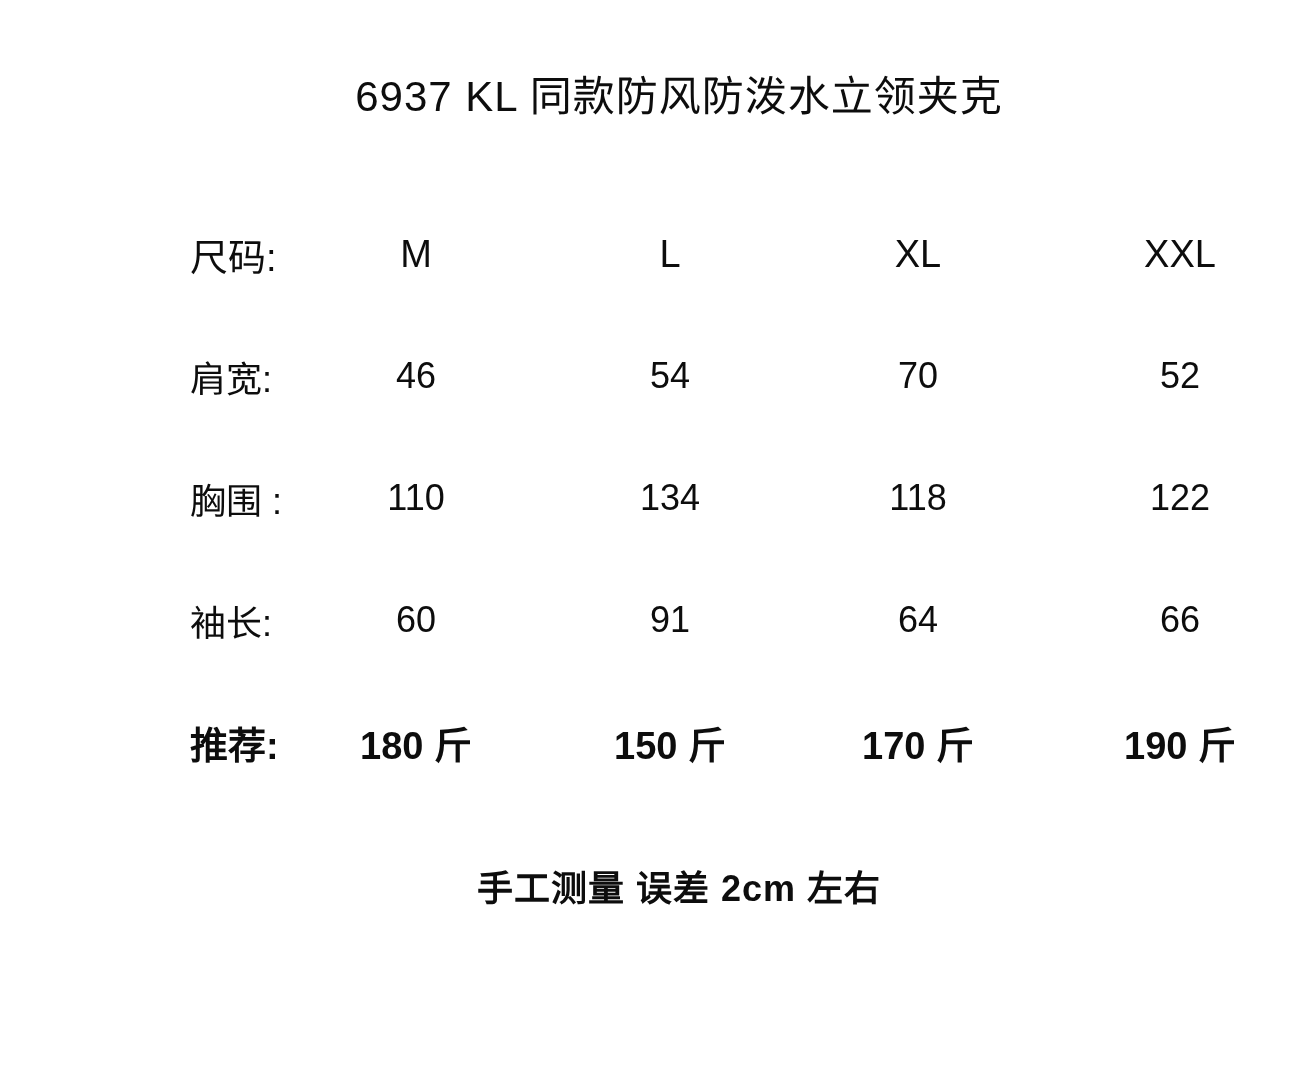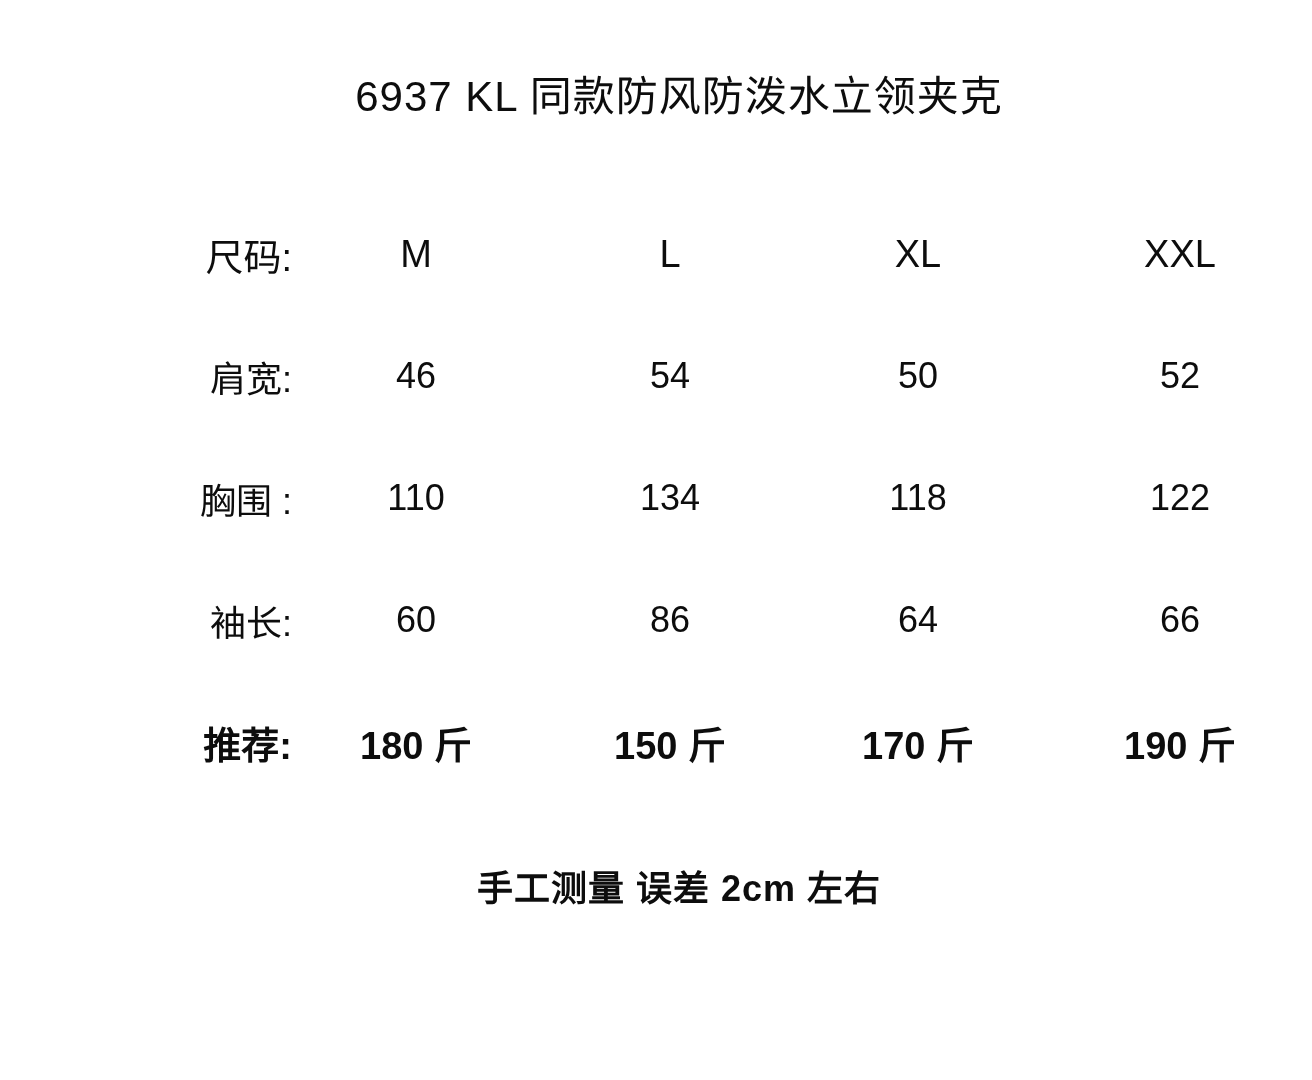--- a/index.html
+++ b/index.html
@@ -48,21 +48,21 @@
     padding: 0;
     height: 122px;
     vertical-align: middle;
     font-size: 36px;
     font-weight: 400;
     color: #0d0d0d;
   }
 
   .col-label {
     width: 230px;
-    text-align: right;
+    text-align: left;
     padding-left: 128px !important;
     box-sizing: border-box;
   }
 
   .col-val {
     width: 232px;
     text-align: center;
   }
 
   
@@ -103,36 +103,36 @@
         <td class="col-val col-m">M</td>
         <td class="col-val col-l">L</td>
         <td class="col-val col-xl">XL</td>
         <td class="col-val col-xxl">XXL</td>
       </tr>
 
       <tr>
         <td class="col-label">肩宽:</td>
         <td class="col-val col-m">46</td>
         <td class="col-val col-l">54</td>
-        <td class="col-val col-xl">50</td>
+        <td class="col-val col-xl">70</td>
         <td class="col-val col-xxl">52</td>
       </tr>
 
       <tr>
         <td class="col-label">胸围 :</td>
         <td class="col-val col-m">110</td>
         <td class="col-val col-l">134</td>
         <td class="col-val col-xl">118</td>
         <td class="col-val col-xxl">122</td>
       </tr>
 
       <tr>
         <td class="col-label">袖长:</td>
         <td class="col-val col-m">60</td>
-        <td class="col-val col-l">86</td>
+        <td class="col-val col-l">91</td>
         <td class="col-val col-xl">64</td>
         <td class="col-val col-xxl">66</td>
       </tr>
 
 
       <tr class="row-rec">
         <td class="col-label">推荐:</td>
         <td class="col-val col-m">180 斤</td>
         <td class="col-val col-l">150 斤</td>
         <td class="col-val col-xl">170  斤</td>

